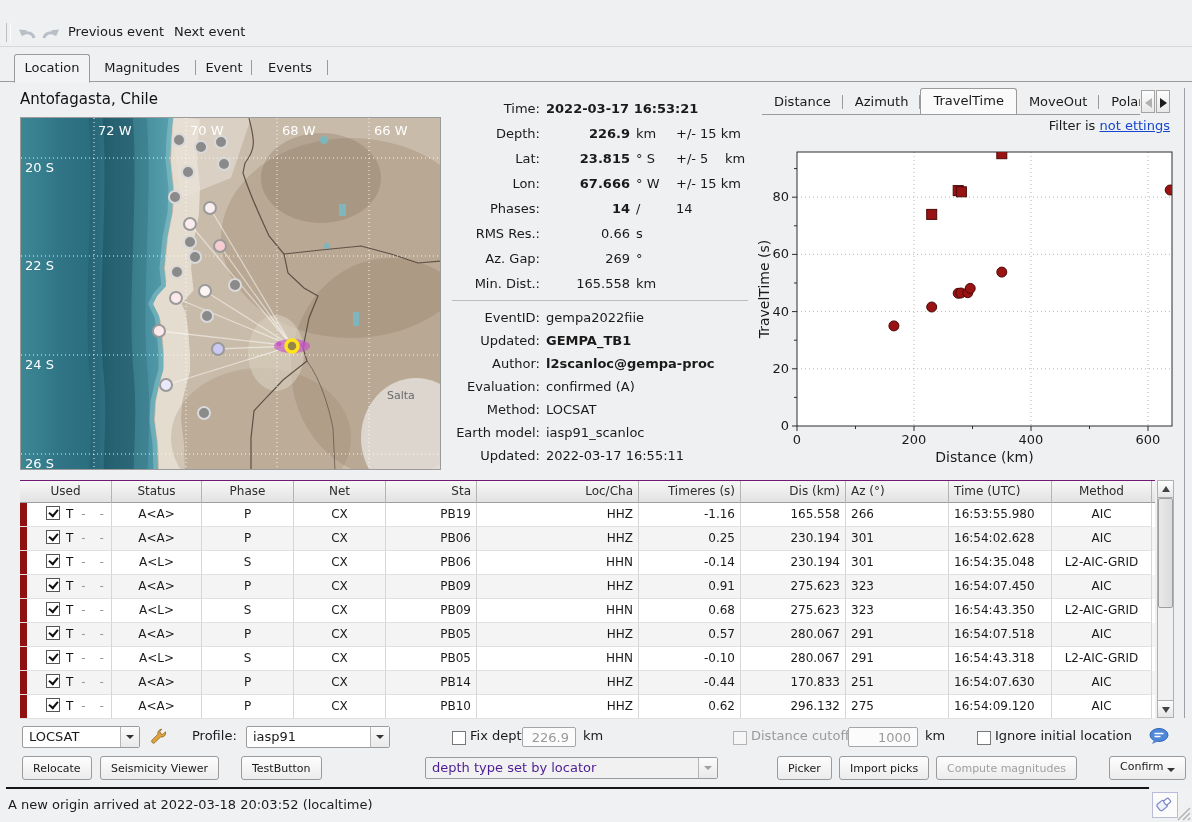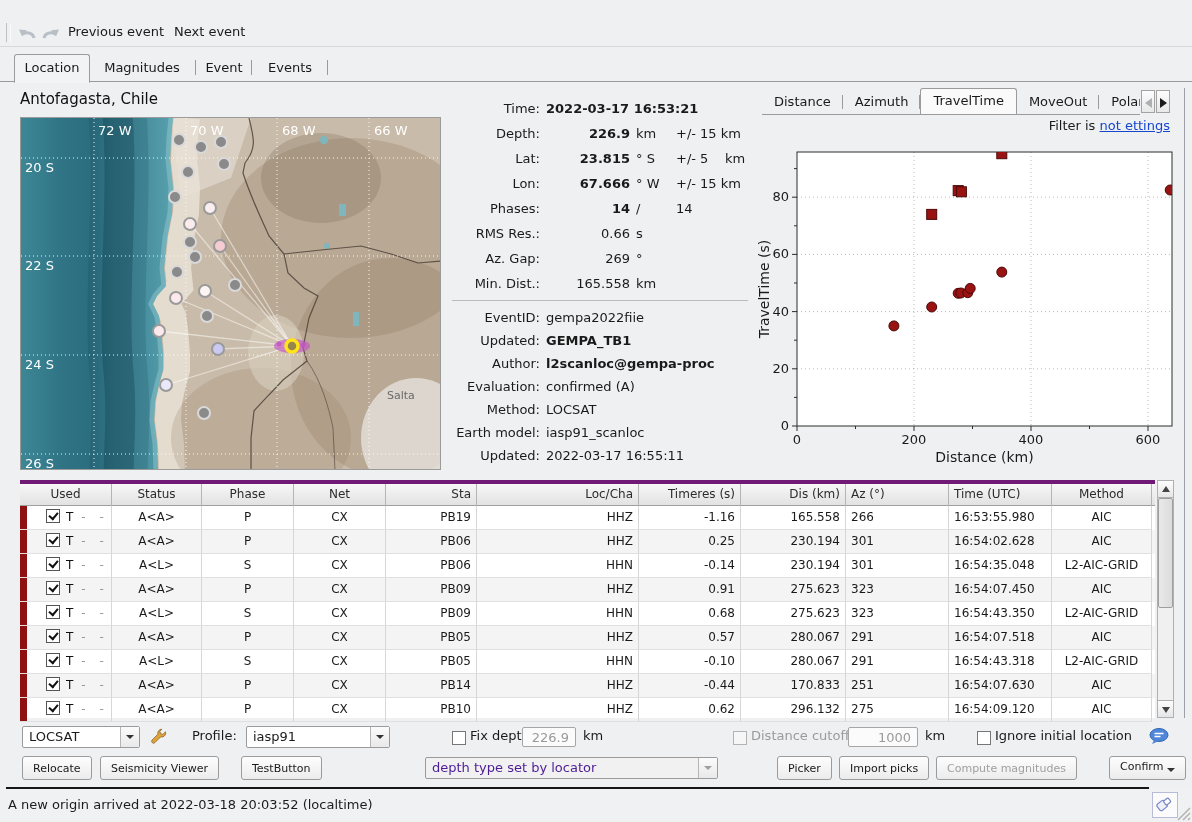--- a/index.html
+++ b/index.html
@@ -44,21 +44,21 @@
   .tabscroll .tri{position:absolute;left:3px;top:7px;width:0;height:0;border-style:solid;}
   #tsl{left:386px;}
   #tsr{left:401px;}
   #tsl .tri{border-width:5px 7px 5px 0;border-color:transparent #b0b0b0 transparent transparent;}
   #tsr .tri{border-width:5px 0 5px 7px;border-color:transparent transparent transparent #1c1c1c;}
   #filterline{position:absolute;right:22px;top:30px;font-size:13px;}
   #filterline a{color:#1646cd;text-decoration:underline;cursor:pointer;}
   #chart{position:absolute;left:0;top:52px;width:437px;height:335px;}
   #splitter{position:absolute;left:1184px;top:88px;width:1px;height:630px;background:#9aa0a6;}
   
-  #arrivals{position:absolute;left:20px;top:480px;width:1135px;height:238px;background:#fff;border-top:4px solid #701a75;box-sizing:border-box;}
+  #arrivals{position:absolute;left:20px;top:480px;width:1135px;height:238px;background:#fff;border-top:1px solid #701a75;box-sizing:border-box;}
   .thead{display:flex;height:22px;background:linear-gradient(#f7f7f7,#e2e2e2);border-bottom:1px solid #9e9e9e;box-sizing:border-box;}
   .th{height:22px;line-height:21px;font-size:12px;color:#2c2c2c;border-right:1px solid #b4b4b4;box-sizing:border-box;padding:0 5px;overflow:hidden;white-space:nowrap;}
   .trow{display:flex;height:24px;}
   .trow.odd{background:#f4f4f4;}
   .td{height:24px;line-height:23px;font-size:12px;border-right:1px solid #d6d6d6;border-bottom:1px solid #e0e0e0;box-sizing:border-box;padding:0 5px;overflow:hidden;white-space:nowrap;position:relative;}
   .td.first{padding-left:12px;}
   .redstrip{position:absolute;left:0;top:0;bottom:0;width:7px;background:#8f1010;}
   .cb{display:inline-block;width:12px;height:12px;background:#fff;border:1px solid #555;position:relative;vertical-align:-2px;margin:0 6px 0 14px;}
   .cb.checked:after{content:"";position:absolute;left:2px;top:2px;width:7px;height:4px;border-left:2px solid #111;border-bottom:2px solid #111;transform:rotate(-50deg);}
   .usedT{color:#111;}

